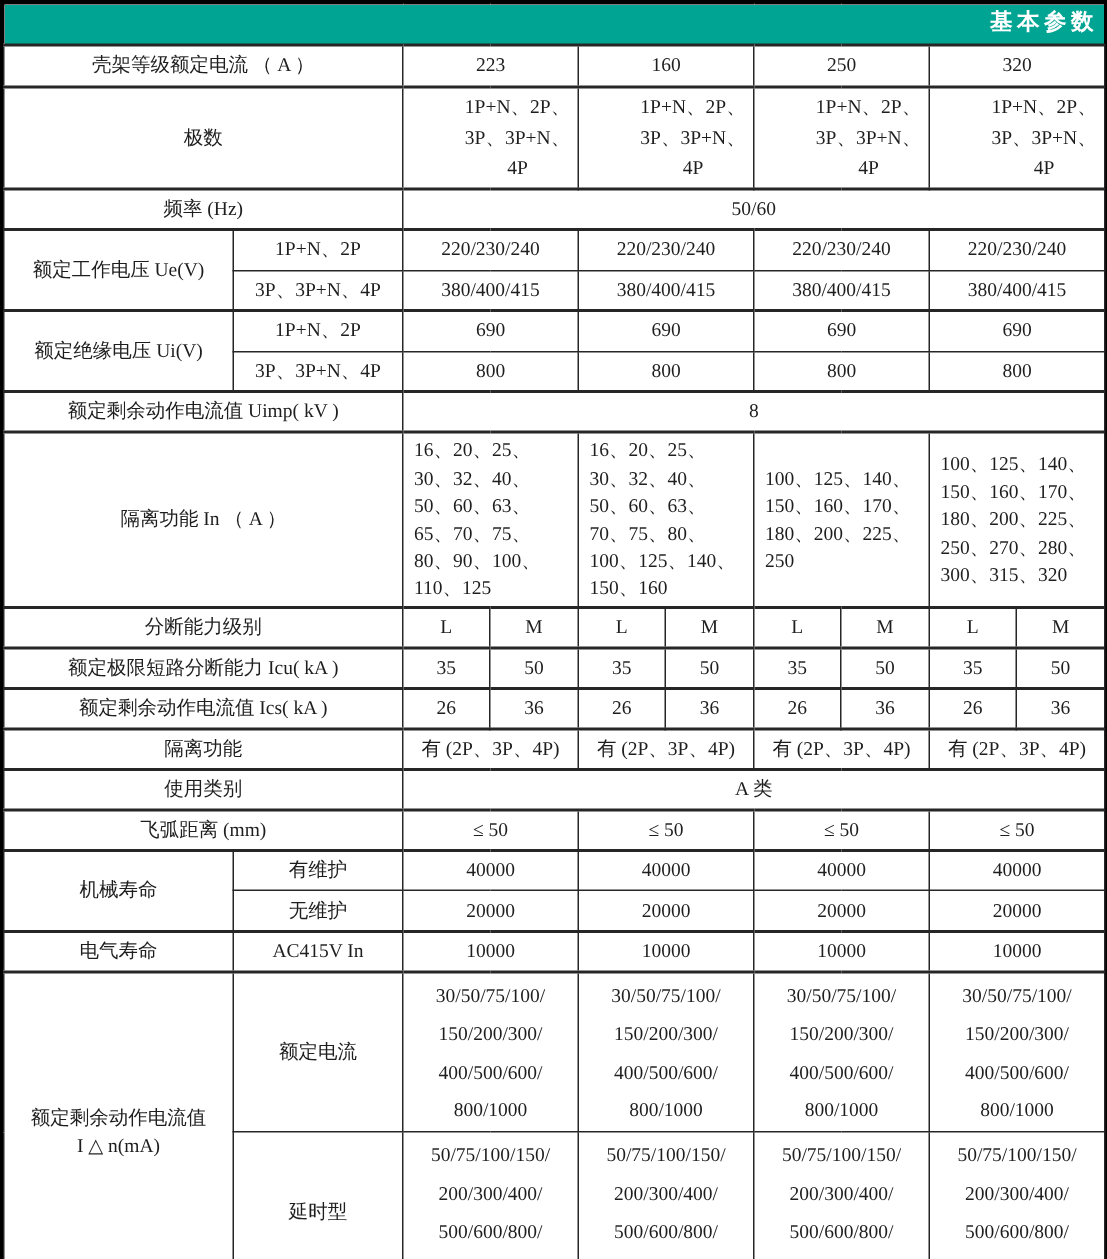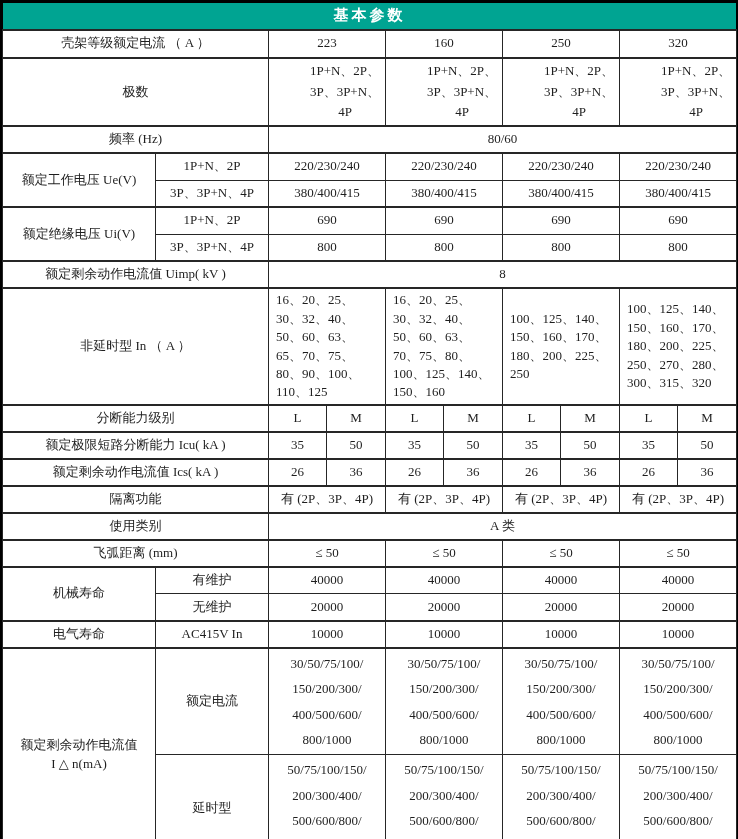--- a/index.html
+++ b/index.html
@@ -27,20 +27,21 @@
     white-space:pre-line;
   }
   tr.g > td{border-top-width:2px;}
   td.title-cell{
     background:#00a492;
     color:#ffffff;
     font-weight:bold;
     font-size:15px;
     letter-spacing:3px;
     border-color:#000;
+    text-align:right;
   }
   td.list{
     text-align:left;
     padding-left:7px;
     line-height:1.42;
   }
   td.tall-center{line-height:1.95;}
   td.poles-cell{line-height:1.6;padding-left:40px;}
   .h24{height:24px}.h28{height:28px}.h42{height:42px}.h27{height:27px}
   .h110{height:110px}.h94{height:94px}.h96{height:96px}
@@ -83,21 +84,21 @@
     <td colspan="2" class="poles-cell">1P+N、2P、
 3P、3P+N、4P</td>
     <td colspan="2" class="poles-cell">1P+N、2P、
 3P、3P+N、4P</td>
     <td colspan="2" class="poles-cell">1P+N、2P、
 3P、3P+N、4P</td>
   </tr>
 
   <tr class="g h27">
     <td colspan="2">频率 (Hz)</td>
-    <td colspan="8">80/60</td>
+    <td colspan="8">50/60</td>
   </tr>
 
   <tr class="g h27">
     <td rowspan="2">额定工作电压 Ue(V)</td>
     <td>1P+N、2P</td>
     <td colspan="2">220/230/240</td>
     <td colspan="2">220/230/240</td>
     <td colspan="2">220/230/240</td>
     <td colspan="2">220/230/240</td>
   </tr>
@@ -124,21 +125,21 @@
     <td colspan="2">800</td>
     <td colspan="2">800</td>
   </tr>
 
   <tr class="g h27">
     <td colspan="2">额定剩余动作电流值 Uimp( kV )</td>
     <td colspan="8">8</td>
   </tr>
 
   <tr class="g h110">
-    <td colspan="2">非延时型 In （ A ）</td>
+    <td colspan="2">隔离功能 In （ A ）</td>
     <td colspan="2" class="list">16、20、25、
 30、32、40、
 50、60、63、
 65、70、75、
 80、90、100、
 110、125</td>
     <td colspan="2" class="list">16、20、25、
 30、32、40、
 50、60、63、
 70、75、80、

